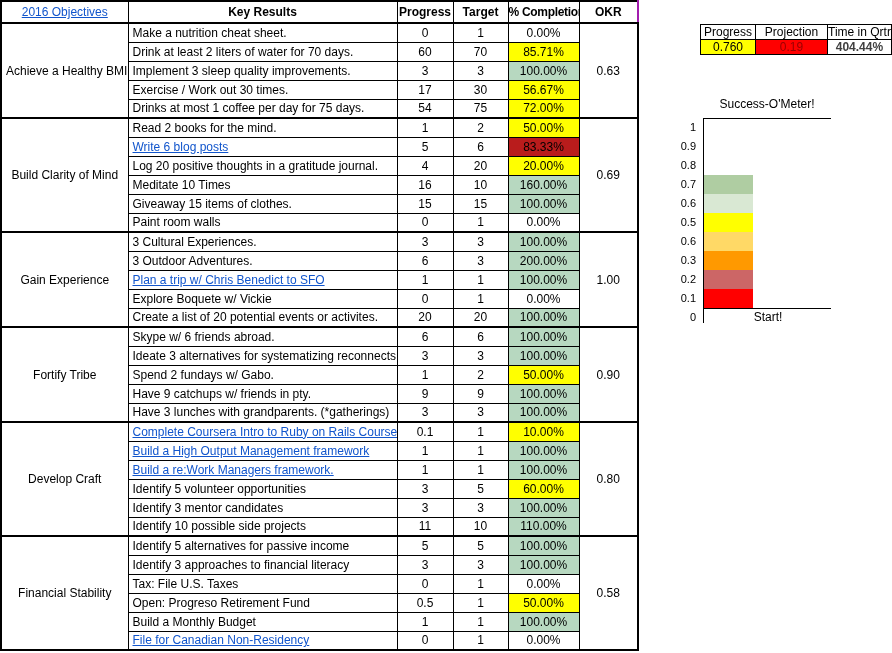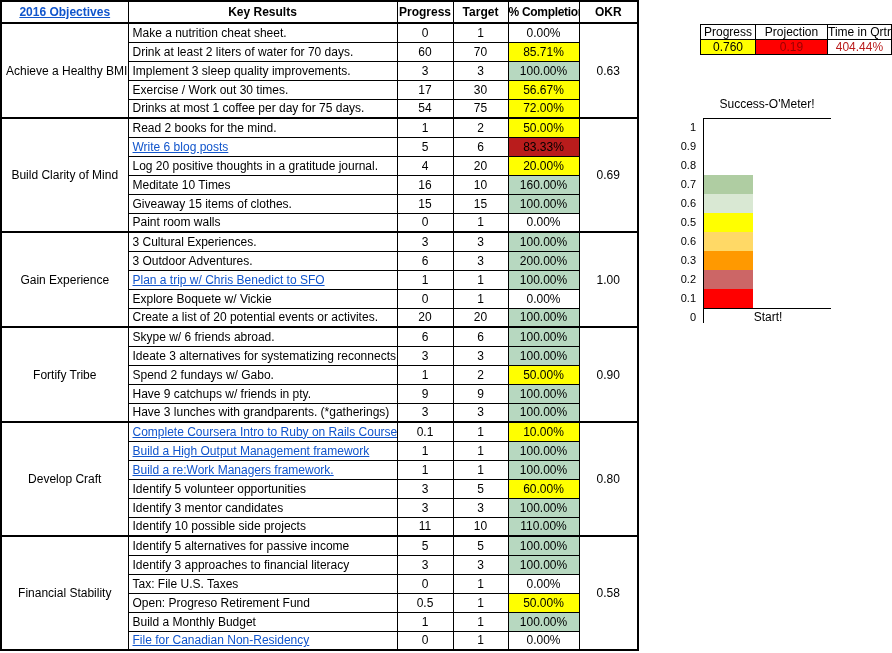--- a/index.html
+++ b/index.html
@@ -13,21 +13,21 @@
   table.okr th, table.okr td { border:1px solid #000; font-size:12px; line-height:14px;
     overflow:hidden; white-space:nowrap; }
   table.okr th { height:22px; font-weight:bold; text-align:center; border-bottom:2px solid #000; }
   table.okr td { height:19px; padding:0 4px; }
   tr.sec-first td { border-top:2px solid #000; }
   td.obj-cell { text-align:center; font-size:12px; border-left:2px solid #000; }
   td.okr-cell { text-align:center; border-right:2px solid #000; }
   td.kr-cell  { text-align:left; }
   td.num      { text-align:center; padding:0 2px; }
   .link { color:#1155CC; text-decoration:underline; cursor:pointer; }
-  th .link { font-weight:bold; }
+  th .link { font-weight:normal; }
 
   
   table.summary { position:absolute; left:700px; top:24px; border-collapse:collapse; table-layout:fixed; }
   table.summary td { border:1px solid #000; height:15px; font-size:12px; line-height:14px;
     text-align:center; overflow:hidden; white-space:nowrap; }
 
   
   .meter { position:absolute; left:660px; top:95px; width:232px; height:250px; font-size:12px; }
   .meter-title { position:absolute; left:43px; top:2px; width:128px; text-align:center; }
   .m-top    { position:absolute; left:43px; top:23px; width:128px; height:0; border-top:1px solid #000; }
@@ -54,21 +54,21 @@
         <col style="width:71px">
         <col style="width:59px">
     </colgroup>
     <thead>
       <tr>
         <th style="border-left:2px solid #000"><span class="link">2016 Objectives</span></th>
         <th>Key Results</th>
         <th>Progress</th>
         <th>Target</th>
         <th style="letter-spacing:-0.3px">% Completion</th>
-        <th style="border-right:2px solid #000000">OKR</th>
+        <th style="border-right:2px solid #a21caf">OKR</th>
       </tr>
     </thead>
     <tbody id="okr-body">
         <tr class="sec-first">
           <td class="obj-cell" rowspan="5">Achieve a Healthy BMI</td>
           <td class="kr-cell">Make a nutrition cheat sheet.</td>
           <td class="num">0</td>
           <td class="num">1</td>
           <td class="num">0.00%</td>
           <td class="okr-cell" rowspan="5">0.63</td>
@@ -281,21 +281,21 @@
   <table class="summary">
     <tbody id="summary-body">
         <tr>
           <td style="width: 55px;">Progress</td>
           <td style="width: 72px;">Projection</td>
           <td style="width: 63px;">Time in Qrtr</td>
         </tr>
         <tr>
           <td style="background: rgb(255, 255, 0); color: rgb(0, 0, 0);">0.760</td>
           <td style="background: rgb(255, 0, 0); color: rgb(153, 0, 0);">0.19</td>
-          <td style="background: rgb(255, 255, 255); color: #b91c1c;">404.44%</td>
+          <td style="background: rgb(255, 255, 255); color: #404040; font-weight: bold;">404.44%</td>
         </tr>
       </tbody>
   </table>
 
   <div class="meter">
     <div class="meter-title">Success-O'Meter!</div>
     <div class="m-top"></div>
     <div class="m-axis"></div>
     <div class="m-bottom"></div>
     <div class="m-rows" id="meter-rows">

